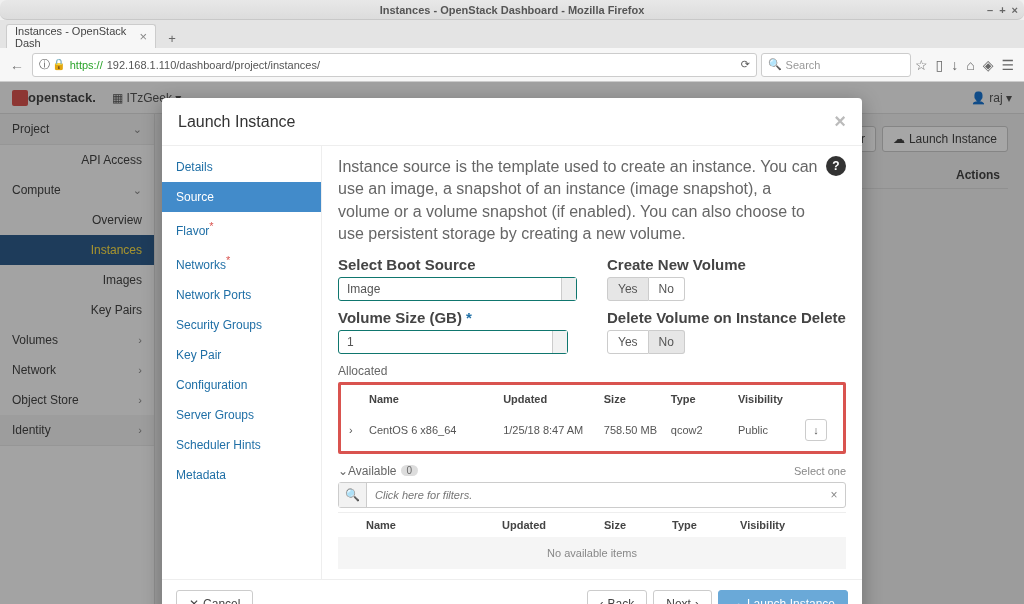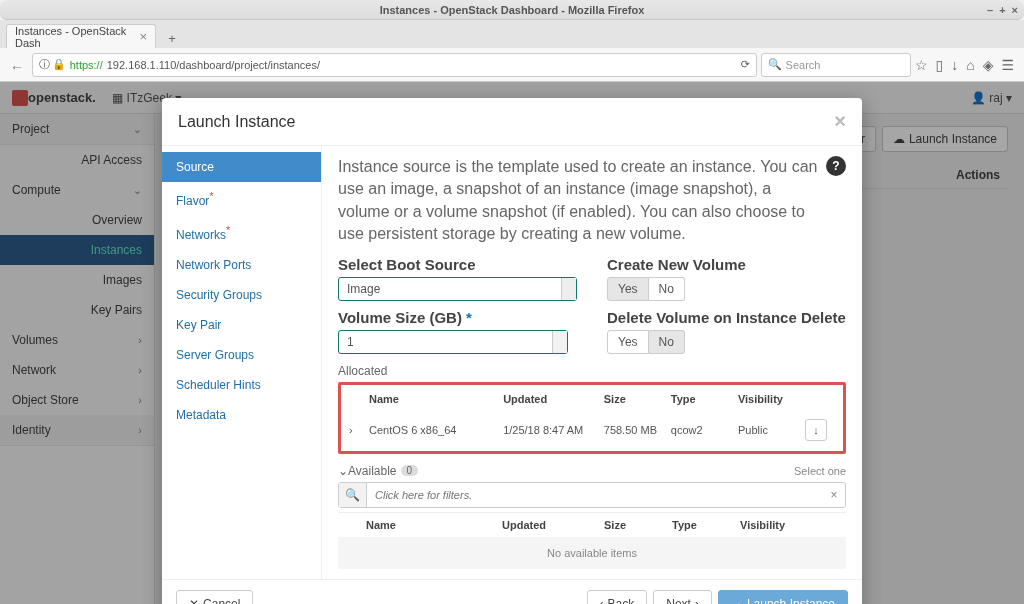--- a/index.html
+++ b/index.html
@@ -26,21 +26,21 @@
 .os-logo .sq { width: 16px; height: 16px; background: #d9534f; border-radius: 2px; display: inline-block; }
 .os-proj { color: #555; font-size: 12px; }
 .os-user { margin-left: auto; color: #555; font-size: 12px; }
 
 
 .page { display: flex; height: calc(604px - 20px - 28px - 34px - 32px); }
 .sidebar { width: 155px; background: #fafafa; border-right: 1px solid #ddd; font-size: 12px; }
 .side-item { padding: 8px 12px; text-align: right; color: #444; position: relative; }
 .side-item.top { font-weight: normal; text-align: left; background: #f2f2f2; border-bottom: 1px solid #e6e6e6; }
 .side-item.head { display: flex; justify-content: space-between; align-items: center; }
-.side-item.active { background: #2e5d8d; color: #5eead4; }
+.side-item.active { background: #2e5d8d; color: #fde047; }
 .side-chev { font-size: 11px; color: #888; }
 .content { flex: 1; padding: 12px 16px; }
 .content-header { display: flex; justify-content: flex-end; gap: 6px; margin-bottom: 10px; }
 .btn { border: 1px solid #ccc; border-radius: 3px; background: #fff; padding: 5px 10px; font-size: 12px; color: #444; display: inline-flex; align-items: center; gap: 4px; }
 .th-row { display: flex; font-size: 12px; font-weight: bold; color: #444; padding: 6px 8px; border-bottom: 1px solid #ddd; justify-content: space-between; }
 
 
 .overlay { position: absolute; inset: 82px 0 0 0; background: rgba(0,0,0,0.35); }
 .modal { position: absolute; left: 162px; top: 98px; width: 700px; background: #fff; border-radius: 4px; box-shadow: 0 4px 20px rgba(0,0,0,0.3); }
 .modal-header { padding: 12px 16px; border-bottom: 1px solid #eee; display: flex; align-items: center; }
@@ -190,26 +190,28 @@
 </div>
 
 <div class="overlay"></div>
 <div class="modal">
   <div class="modal-header">
     <h3>Launch Instance</h3>
     <div class="close">×</div>
   </div>
   <div class="modal-body">
     <div class="wizard-nav">
+      <div class="wizard-step">Details</div>
       <div class="wizard-step active">Source</div>
       <div class="wizard-step"><span>Flavor</span><span class="req">*</span></div>
       <div class="wizard-step"><span>Networks</span><span class="req">*</span></div>
       <div class="wizard-step">Network Ports</div>
       <div class="wizard-step">Security Groups</div>
       <div class="wizard-step">Key Pair</div>
+      <div class="wizard-step">Configuration</div>
       <div class="wizard-step">Server Groups</div>
       <div class="wizard-step">Scheduler Hints</div>
       <div class="wizard-step">Metadata</div>
     </div>
     <div class="wizard-content">
       <div class="desc-row">
         <p>Instance source is the template used to create an instance. You can use an image, a snapshot of an instance (image snapshot), a volume or a volume snapshot (if enabled). You can also choose to use persistent storage by creating a new volume.</p>
         <div class="help">?</div>
       </div>
       <div class="form-row">

